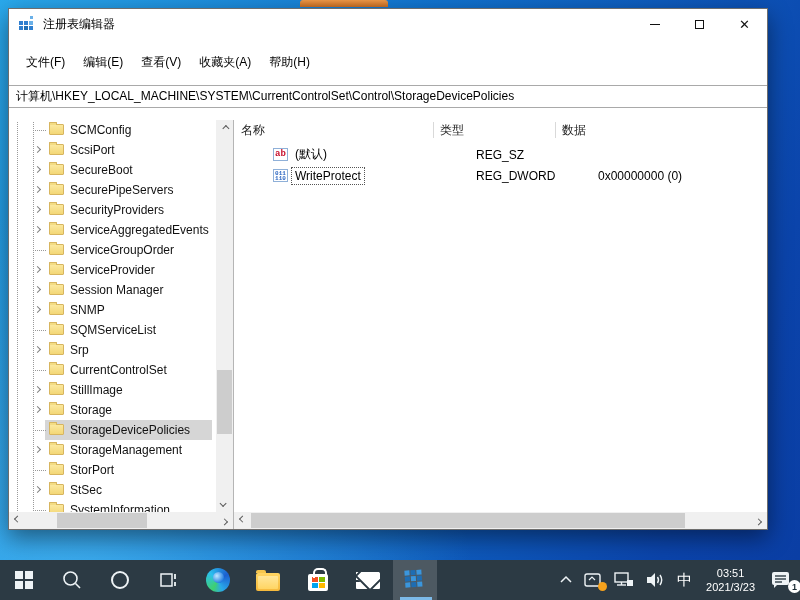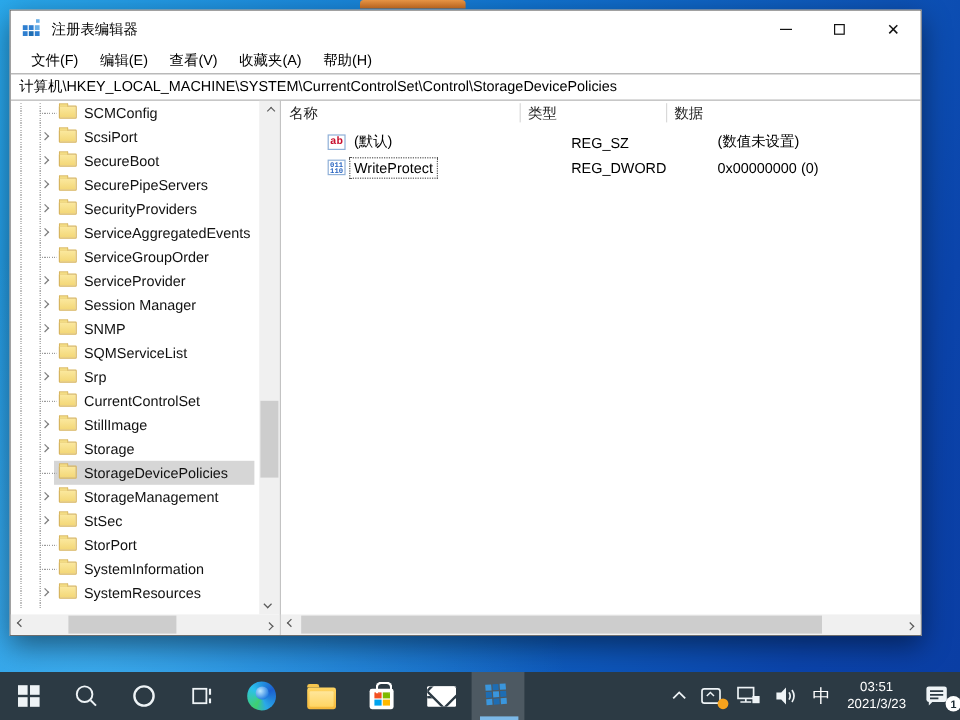--- a/index.html
+++ b/index.html
@@ -9,21 +9,21 @@
   .desktop { position:absolute; inset:0; width:800px; height:600px;
     background:linear-gradient(112deg,#2aa9ec 0%,#1173cf 42%,#0b44ab 85%,#0a3da3 100%); }
   .desktop::after{ content:""; position:absolute; inset:0;
     background:radial-gradient(circle at 10% 100%, rgba(90,205,255,.55), rgba(90,205,255,0) 42%); }
   .bg-strip { position:absolute; left:300px; top:0; width:88px; height:7px;
     background:linear-gradient(#f09a48,#c96d22); border-radius:3px 3px 0 0; z-index:1; }
 
   
   .win { position:absolute; left:8px; top:8px; width:760px; height:522px; background:#fff;
     border:1px solid #6d6d6d; box-shadow:0 8px 22px rgba(0,0,0,.45); z-index:2;
-    display:flex; flex-direction:column; }
+    display:flex; flex-direction:column;gap:12px; }
   .titlebar { height:30px; display:flex; align-items:center; background:#fff; }
   .app-icon { width:16px; height:16px; margin:0 8px 0 10px; position:relative; }
   .app-icon .cell { position:absolute; width:4px; height:4px; background:#2f7fd0; }
   .title-text { font-size:12px; color:#000; }
   .winbtns { margin-left:auto; display:flex; height:100%; }
   .winbtn { width:45px; height:100%; display:flex; align-items:center; justify-content:center; color:#111; }
   .glyph-min { width:10px; border-top:1px solid #111; }
   .glyph-max { width:9px; height:9px; border:1px solid #111; }
   .glyph-close { font-size:13px; line-height:1; }
 
@@ -252,28 +252,28 @@
             <span class="stub"></span>
             <span class="folder"></span>
             <span class="tlabel">StorageDevicePolicies</span>
           </div>
           <div class="trow">
             <span class="chev"></span>
             <span class="folder"></span>
             <span class="tlabel">StorageManagement</span>
           </div>
           <div class="trow">
+            <span class="stub"></span>
+            <span class="folder"></span>
+            <span class="tlabel">StorPort</span>
+          </div>
+          <div class="trow">
             <span class="chev"></span>
             <span class="folder"></span>
             <span class="tlabel">StSec</span>
-          </div>
-          <div class="trow">
-            <span class="stub"></span>
-            <span class="folder"></span>
-            <span class="tlabel">StorPort</span>
           </div>
           <div class="trow">
             <span class="stub"></span>
             <span class="folder"></span>
             <span class="tlabel">SystemInformation</span>
           </div>
           <div class="trow">
             <span class="chev"></span>
             <span class="folder"></span>
             <span class="tlabel">SystemResources</span>
@@ -307,21 +307,20 @@
         <div class="hsep hsep1"></div>
         <div class="hsep hsep2"></div>
       </div>
       <div class="lrows" id="lrows">
           <div class="lrow">
             <div class="lcell-name">
               <span class="vicon icon-sz">ab</span>
               <span class="lname">(默认)</span>
             </div>
             <div class="lcell-type">REG_SZ</div>
-            <div class="lcell-data">(数值未设置)</div>
           </div>
           <div class="lrow focused">
             <div class="lcell-name">
               <span class="vicon icon-dword">
                 <span>011</span>
                 <span>110</span>
               </span>
               <span class="lname">WriteProtect</span>
             </div>
             <div class="lcell-type">REG_DWORD</div>

